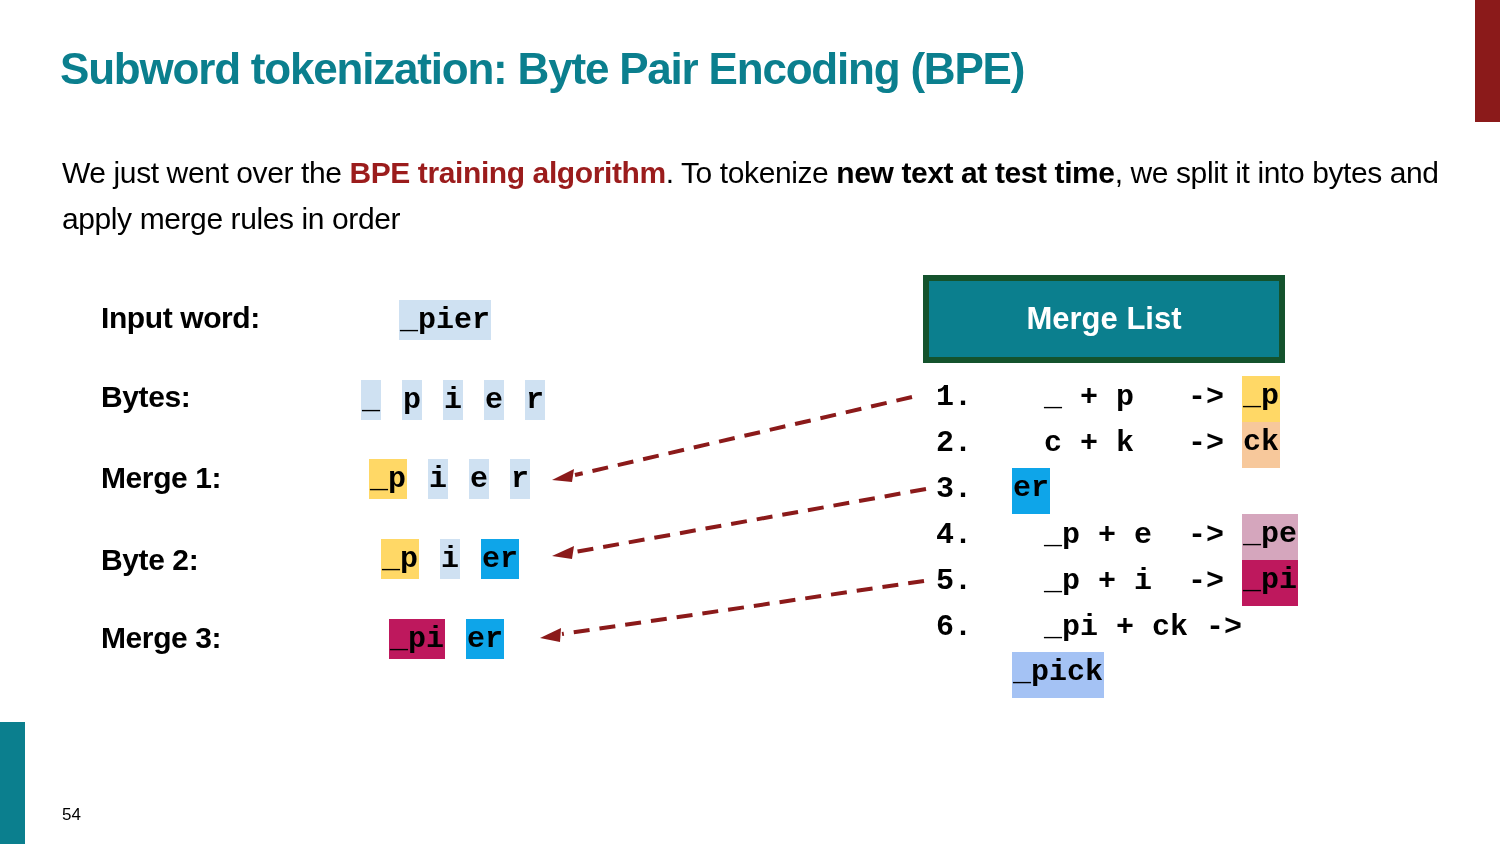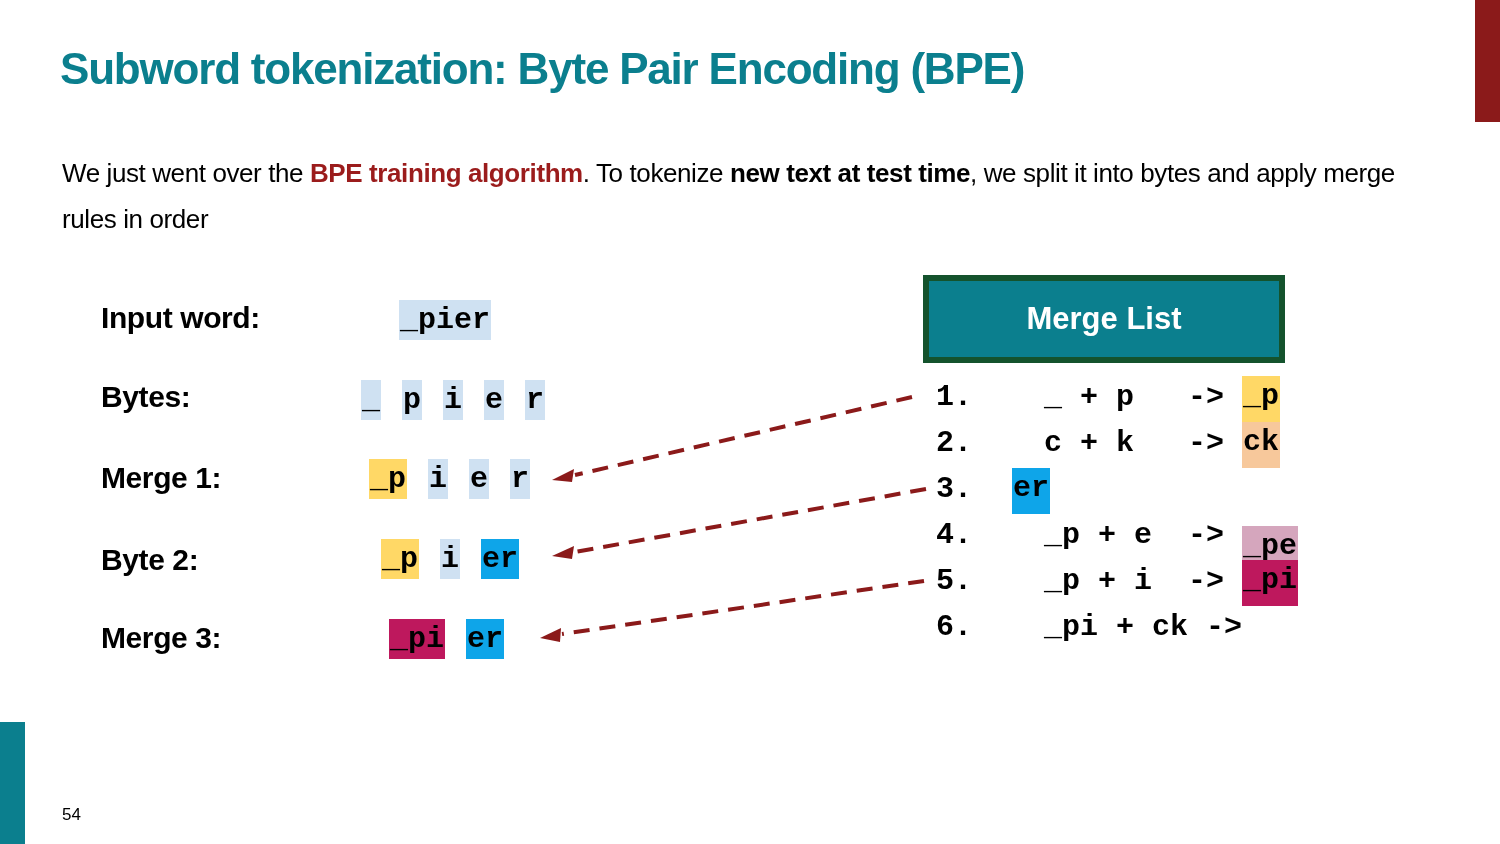--- a/index.html
+++ b/index.html
@@ -1,31 +1,31 @@
 <!DOCTYPE html>
 <html><head>
 <meta charset="utf-8">
 <style>
   html,body{margin:0;padding:0;}
   body{width:1500px;height:844px;position:relative;background:#ffffff;overflow:hidden;font-family:"DejaVu Sans","Liberation Sans",sans-serif;color:#000;}
   .title{position:absolute;left:60px;top:44px;font-size:44px;font-weight:bold;color:#0b7f8e;letter-spacing:-1.2px;font-family:"Liberation Sans",sans-serif;white-space:nowrap;}
   .accent-top{position:absolute;left:1475px;top:0;width:25px;height:122px;background:#8b1a1a;}
   .accent-bottom{position:absolute;left:0;top:722px;width:25px;height:122px;background:#0b7f8e;}
   .page-num{position:absolute;left:62px;top:805px;font-size:17px;color:#000;font-family:"Liberation Sans",sans-serif;}
-  .intro{position:absolute;left:62px;top:150px;width:1380px;font-size:26px;line-height:46px;font-family:"Liberation Sans",sans-serif;letter-spacing:-0.4px;}
+  .intro{position:absolute;left:62px;top:150px;width:1380px;font-size:30px;line-height:46px;font-family:"Liberation Sans",sans-serif;letter-spacing:-0.4px;}
   .intro .red{color:#9b1c1c;font-weight:bold;}
   .intro .bold{font-weight:bold;}
   .row-label{position:absolute;left:101px;font-size:30px;font-weight:bold;font-family:"Liberation Sans",sans-serif;letter-spacing:-0.4px;}
   .tokens{position:absolute;display:flex;gap:18px;}
   .tok{font-family:"Liberation Mono","DejaVu Sans Mono",monospace;font-weight:bold;font-size:30px;line-height:40px;padding:0 1px;}
   .c-blue{background:#cfe1f2;}
   .c-yellow{background:#ffd866;}
   .c-orange{background:#f7c89b;}
   .c-purple{background:#0ea5e9;}
-  .c-pink{background:#d5a6bd;margin-top:12px;}
+  .c-pink{background:#d5a6bd;}
   .c-green{background:#be185d;}
   .c-sky{background:#a4c2f4;}
   .merge-header{position:absolute;left:923px;top:275px;width:362px;height:88px;background:#0b7f8e;border:6px solid #14532d;box-sizing:border-box;display:flex;align-items:center;justify-content:center;color:#fff;font-size:31px;font-weight:bold;font-family:"Liberation Sans",sans-serif;}
   .merge-list{position:absolute;left:936px;top:376px;font-family:"Liberation Mono","DejaVu Sans Mono",monospace;font-weight:bold;font-size:30px;}
   .mrow{height:46px;line-height:42px;white-space:pre;display:flex;}
   .mnum{width:76px;}
   .mrule{white-space:pre;margin-left:32px;}
   .arrows{position:absolute;left:0;top:0;}
 </style>
 </head>
@@ -109,15 +109,19 @@
   </div>
   <div class="mrow">
     <span class="mnum">5.</span>
     <span class="mrule">_p + i  -&gt; </span>
     <span class="tok c-green">_pi</span>
   </div>
   <div class="mrow">
     <span class="mnum">6.</span>
     <span class="mrule">_pi + ck -&gt; </span>
   </div>
+  <div class="mrow">
+    <span class="mnum"></span>
+    <span class="tok c-sky">_pick</span>
+  </div>
 </div>
 
 <div class="page-num">54</div>
 
 </body></html>

